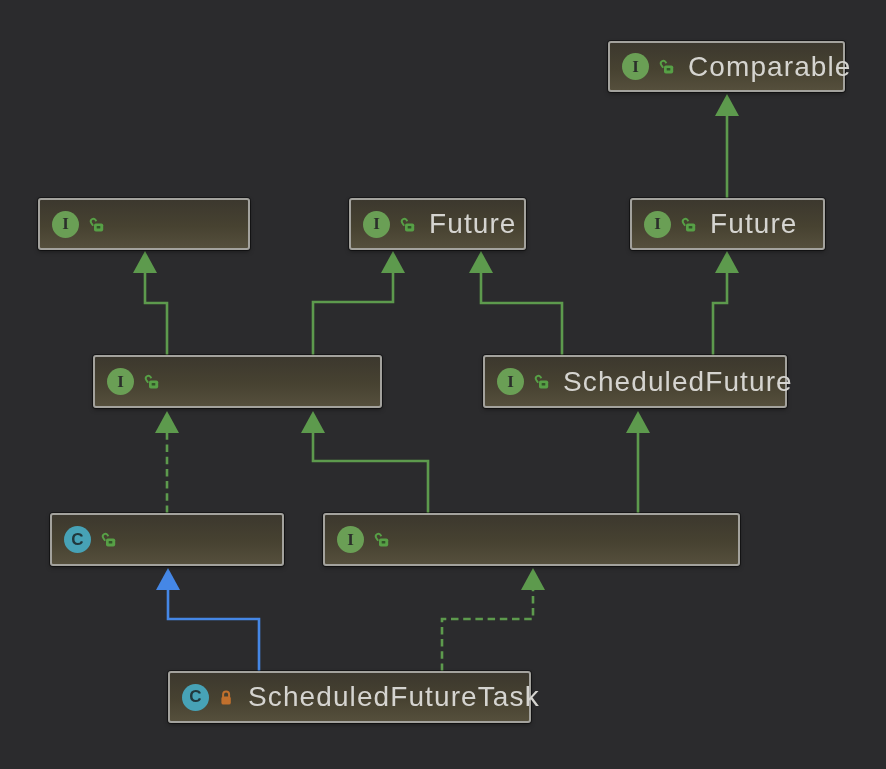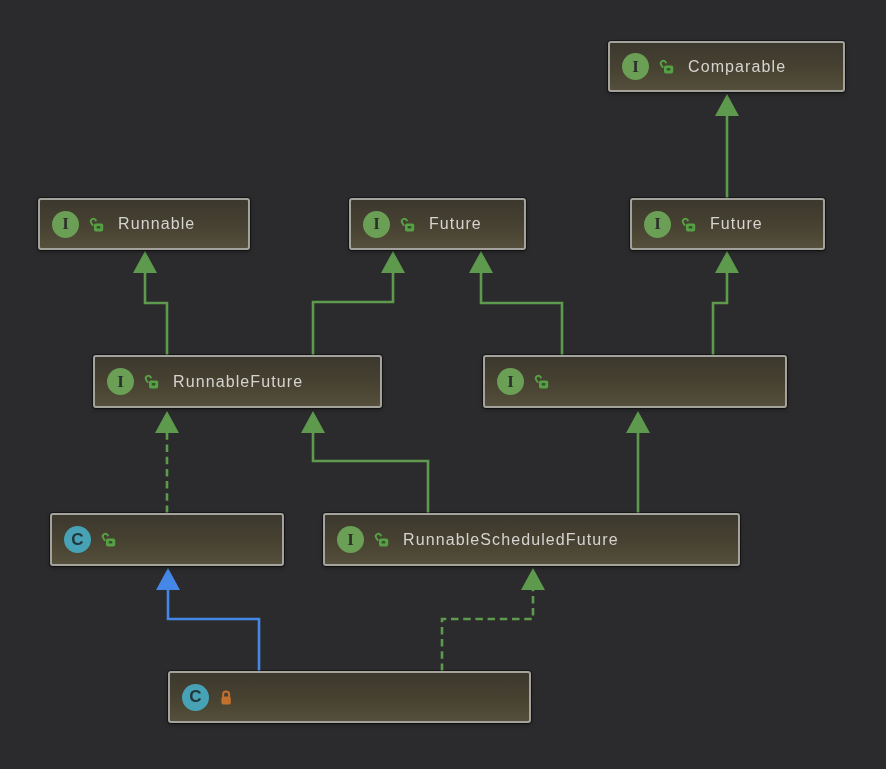--- a/index.html
+++ b/index.html
@@ -17,21 +17,21 @@
   }
   .badge{
     width:27px;height:27px;border-radius:50%;flex:0 0 27px;
     display:flex;align-items:center;justify-content:center;
     font-weight:bold;font-size:17px;color:#2b2f2b;
   }
   .kind-interface .badge{background:var(--iface-bg);font-family:"Liberation Serif",serif;}
   .kind-class .badge{background:var(--class-bg);font-family:"Liberation Sans",sans-serif;color:#21373c;}
   .lock{flex:0 0 17px;width:17px;height:17px;margin-left:9px;display:flex;align-items:center;justify-content:center;}
   .label{
-    margin-left:13px;font-size:16px;letter-spacing:1.1px;color:#d5d4d0;
+    margin-left:13px;font-size:28px;letter-spacing:1.1px;color:#d5d4d0;
     white-space:nowrap;
   }
 </style>
 </head>
 <body>
 
 <div id="canvas">
   <svg id="edges" xmlns="http://www.w3.org/2000/svg" viewBox="0 0 886 769">
       <g>
         <polyline points="727,198 727,114" fill="none" stroke="#5d9a4d" stroke-width="2.6"></polyline>
@@ -92,21 +92,20 @@
         <span class="badge">I</span>
         <span class="lock">
           <svg width="17" height="17" viewBox="0 0 17 17" xmlns="http://www.w3.org/2000/svg">
     <g transform="rotate(-34 5.5 6.5)">
       <path d="M3.4 9 V5.6 a2.6 2.6 0 0 1 5.2 0 V7" fill="none" stroke="#57a046" stroke-width="1.9"></path>
     </g>
     <rect x="6" y="7.4" width="9.2" height="8" rx="1.9" fill="#57a046"></rect>
     <rect x="8.7" y="10" width="3.6" height="2.6" rx="0.6" fill="rgba(20,24,16,0.55)"></rect>
   </svg>
         </span>
-        <span class="label">Runnable</span>
       </div>
       <div class="node kind-interface" style="left: 349px; top: 198px; width: 177px; height: 52px;">
         <span class="badge">I</span>
         <span class="lock">
           <svg width="17" height="17" viewBox="0 0 17 17" xmlns="http://www.w3.org/2000/svg">
     <g transform="rotate(-34 5.5 6.5)">
       <path d="M3.4 9 V5.6 a2.6 2.6 0 0 1 5.2 0 V7" fill="none" stroke="#57a046" stroke-width="1.9"></path>
     </g>
     <rect x="6" y="7.4" width="9.2" height="8" rx="1.9" fill="#57a046"></rect>
     <rect x="8.7" y="10" width="3.6" height="2.6" rx="0.6" fill="rgba(20,24,16,0.55)"></rect>
@@ -131,33 +130,33 @@
         <span class="badge">I</span>
         <span class="lock">
           <svg width="17" height="17" viewBox="0 0 17 17" xmlns="http://www.w3.org/2000/svg">
     <g transform="rotate(-34 5.5 6.5)">
       <path d="M3.4 9 V5.6 a2.6 2.6 0 0 1 5.2 0 V7" fill="none" stroke="#57a046" stroke-width="1.9"></path>
     </g>
     <rect x="6" y="7.4" width="9.2" height="8" rx="1.9" fill="#57a046"></rect>
     <rect x="8.7" y="10" width="3.6" height="2.6" rx="0.6" fill="rgba(20,24,16,0.55)"></rect>
   </svg>
         </span>
-        <span class="label">RunnableFuture</span>
       </div>
       <div class="node kind-interface" style="left: 483px; top: 355px; width: 304px; height: 53px;">
         <span class="badge">I</span>
         <span class="lock">
           <svg width="17" height="17" viewBox="0 0 17 17" xmlns="http://www.w3.org/2000/svg">
     <g transform="rotate(-34 5.5 6.5)">
       <path d="M3.4 9 V5.6 a2.6 2.6 0 0 1 5.2 0 V7" fill="none" stroke="#57a046" stroke-width="1.9"></path>
     </g>
     <rect x="6" y="7.4" width="9.2" height="8" rx="1.9" fill="#57a046"></rect>
     <rect x="8.7" y="10" width="3.6" height="2.6" rx="0.6" fill="rgba(20,24,16,0.55)"></rect>
   </svg>
         </span>
+        <span class="label">ScheduledFuture</span>
       </div>
       <div class="node kind-class" style="left: 50px; top: 513px; width: 234px; height: 53px;">
         <span class="badge">C</span>
         <span class="lock">
           <svg width="17" height="17" viewBox="0 0 17 17" xmlns="http://www.w3.org/2000/svg">
     <g transform="rotate(-34 5.5 6.5)">
       <path d="M3.4 9 V5.6 a2.6 2.6 0 0 1 5.2 0 V7" fill="none" stroke="#57a046" stroke-width="1.9"></path>
     </g>
     <rect x="6" y="7.4" width="9.2" height="8" rx="1.9" fill="#57a046"></rect>
     <rect x="8.7" y="10" width="3.6" height="2.6" rx="0.6" fill="rgba(20,24,16,0.55)"></rect>
@@ -168,25 +167,25 @@
         <span class="badge">I</span>
         <span class="lock">
           <svg width="17" height="17" viewBox="0 0 17 17" xmlns="http://www.w3.org/2000/svg">
     <g transform="rotate(-34 5.5 6.5)">
       <path d="M3.4 9 V5.6 a2.6 2.6 0 0 1 5.2 0 V7" fill="none" stroke="#57a046" stroke-width="1.9"></path>
     </g>
     <rect x="6" y="7.4" width="9.2" height="8" rx="1.9" fill="#57a046"></rect>
     <rect x="8.7" y="10" width="3.6" height="2.6" rx="0.6" fill="rgba(20,24,16,0.55)"></rect>
   </svg>
         </span>
-        <span class="label">RunnableScheduledFuture</span>
       </div>
       <div class="node kind-class" style="left: 168px; top: 671px; width: 363px; height: 52px;">
         <span class="badge">C</span>
         <span class="lock">
           <svg width="17" height="17" viewBox="0 0 17 17" xmlns="http://www.w3.org/2000/svg">
     <path d="M5.1 8.4 V5.5 a3 3 0 0 1 6 0 V8.4" fill="none" stroke="#c1702d" stroke-width="2"></path>
     <rect x="3.4" y="7.6" width="9.4" height="8" rx="1.9" fill="#c1702d"></rect>
   </svg>
         </span>
+        <span class="label">ScheduledFutureTask</span>
       </div>
     </div>
 </div>
 
 </body></html>

